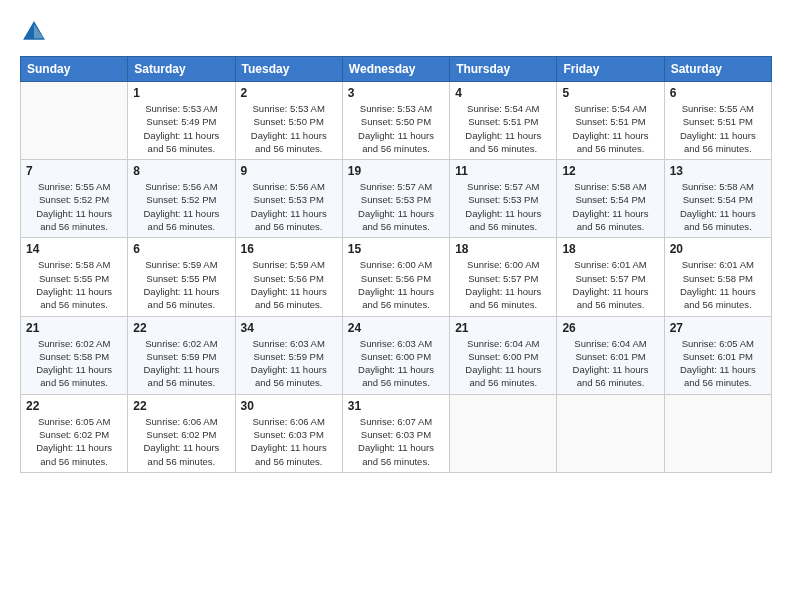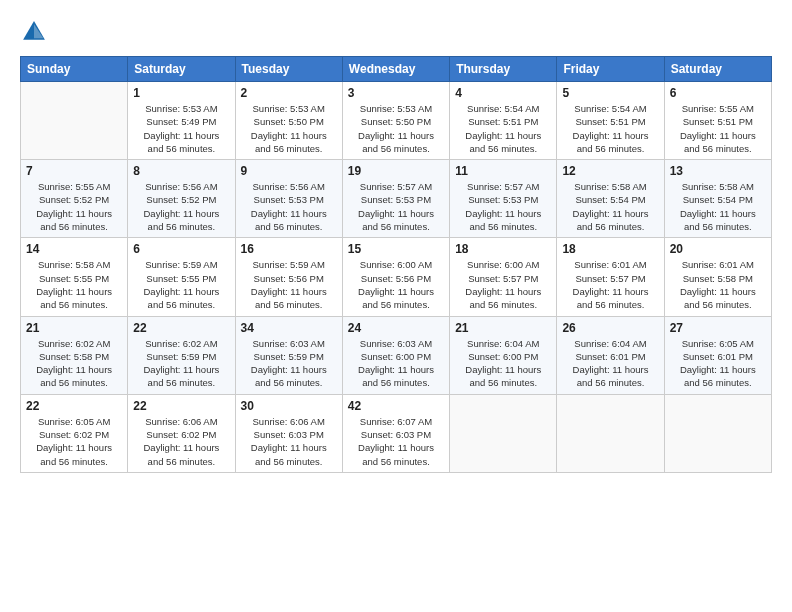--- a/index.html
+++ b/index.html
@@ -256,21 +256,21 @@
           </td>
           <td>
             <span class="day-num">22</span>
             <div class="day-info">Sunrise: 6:06 AM<br>Sunset: 6:02 PM<br>Daylight: 11 hours <br>and 56 minutes.</div>
           </td>
           <td>
             <span class="day-num">30</span>
             <div class="day-info">Sunrise: 6:06 AM<br>Sunset: 6:03 PM<br>Daylight: 11 hours <br>and 56 minutes.</div>
           </td>
           <td>
-            <span class="day-num">42</span>
+            <span class="day-num">31</span>
             <div class="day-info">Sunrise: 6:07 AM<br>Sunset: 6:03 PM<br>Daylight: 11 hours <br>and 56 minutes.</div>
           </td>
           <td class="empty-cell"></td>
           <td class="empty-cell"></td>
           <td class="empty-cell"></td>
         </tr>
       </tbody>
   </table>
 </div>
 

